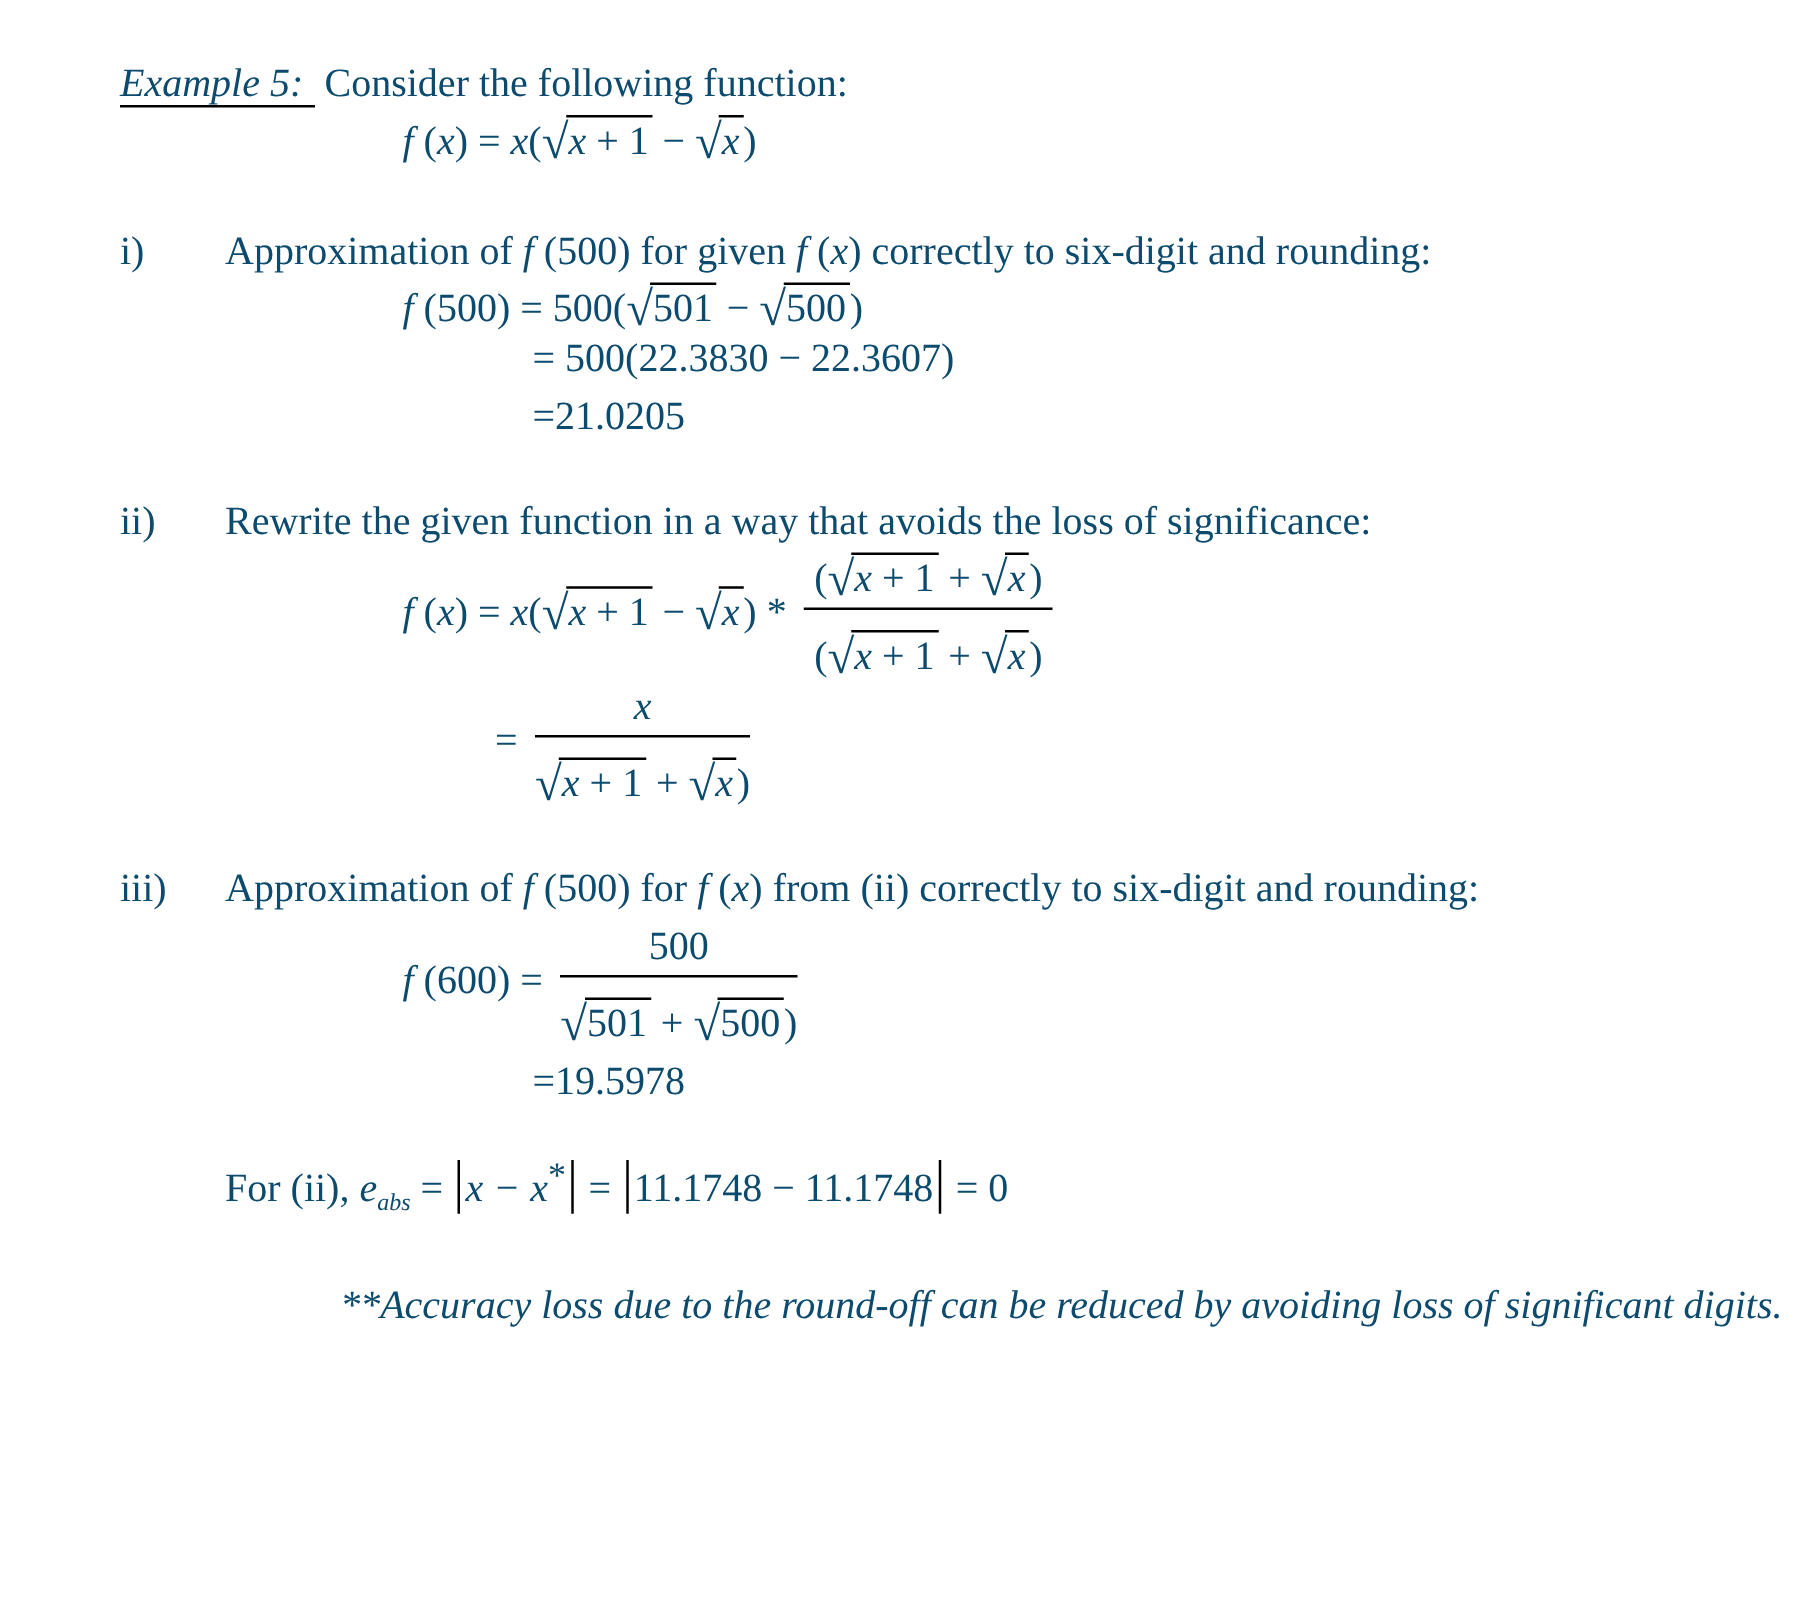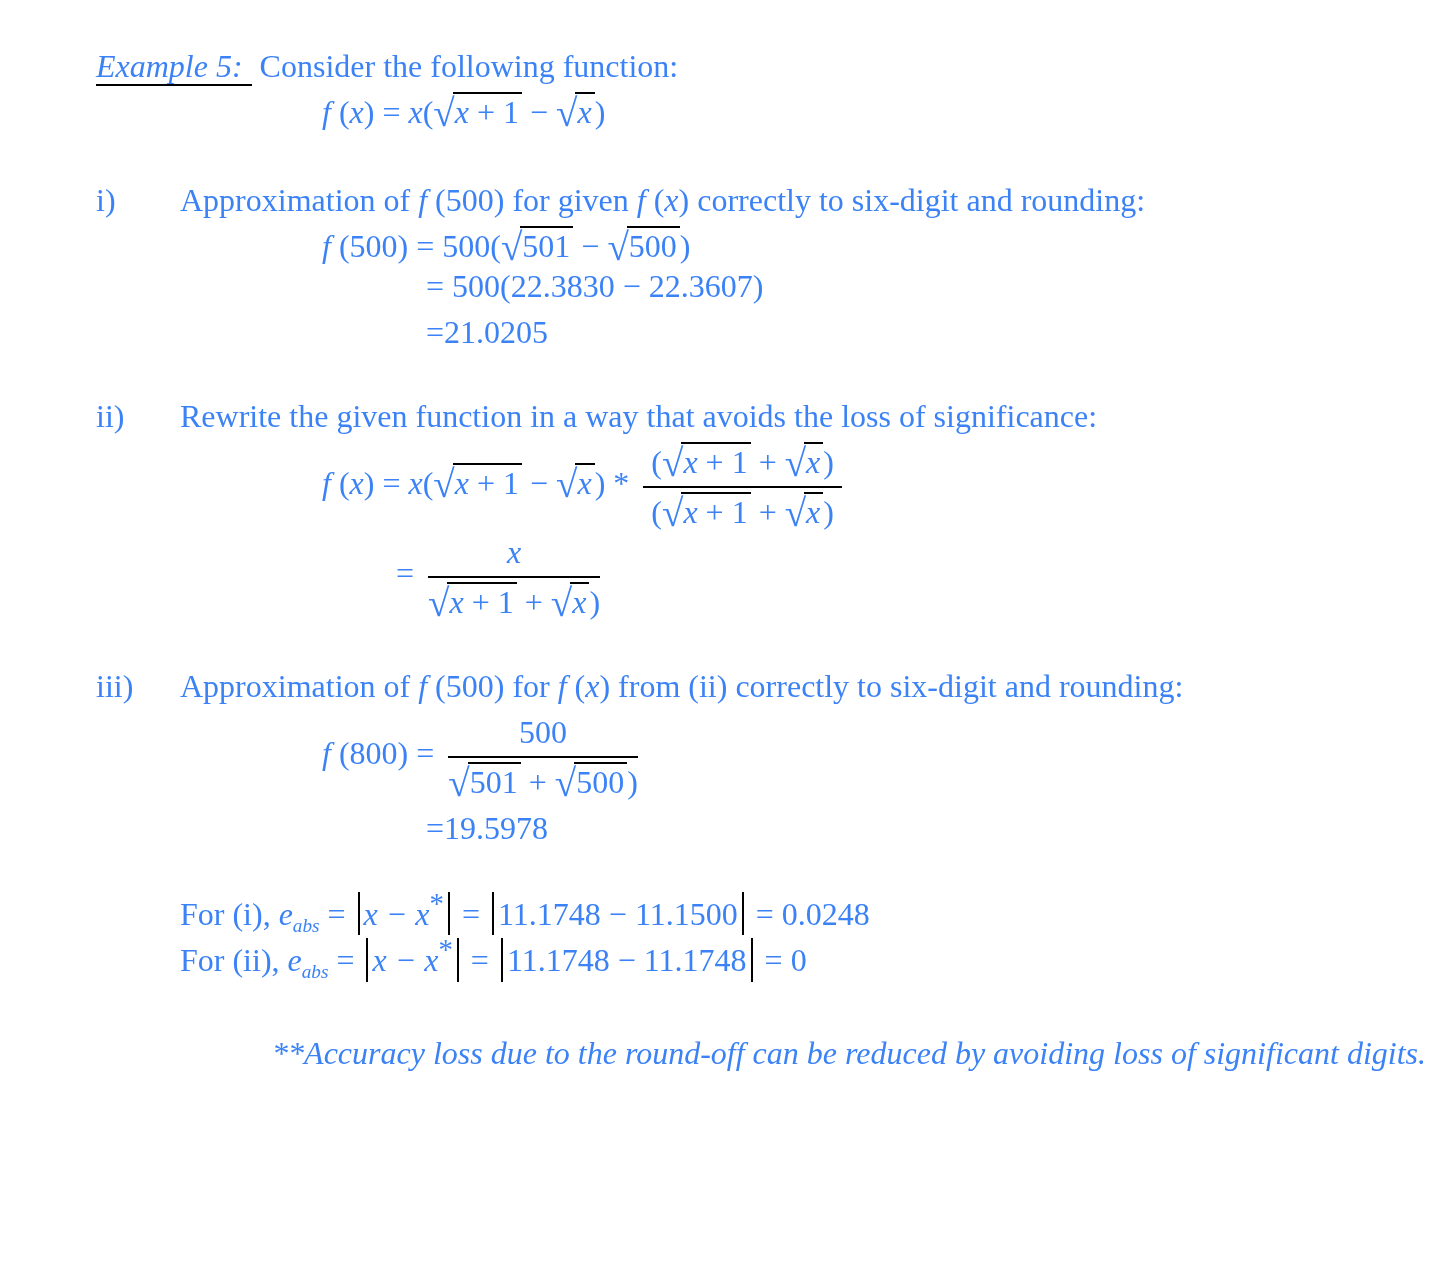--- a/index.html
+++ b/index.html
@@ -2,21 +2,21 @@
 <html><head>
 <meta charset="utf-8">
 <style>
   html, body { margin: 0; padding: 0; background: #ffffff; }
   .page {
     width: 1456px;
     height: 1280px;
     box-sizing: border-box;
     padding: 46px 30px 30px 96px;
     background: #ffffff;
-    color: #3b82f6;
+    color: #0c4a6e;
     font-family: "Liberation Serif", serif;
     font-size: 32px;
     line-height: 1.25;
     overflow: hidden;
   }
   .title-label {
     font-style: italic;
     border-bottom: 2.5px solid #000;
     padding-right: 9px;
   }
@@ -53,20 +53,21 @@
     padding: 1px 3px 0 2px;
   }
   
   .frac {
     display: inline-flex;
     flex-direction: column;
     align-items: center;
     vertical-align: middle;
     margin: 0 6px;
     text-align: center;
+    gap: 12px;
   }
   .frac .num { border-bottom: 2.5px solid #000; align-self: stretch; padding: 0 8px 4px; }
   .frac .den { padding-top: 4px; }
   
   .vbar {
     display: inline-block;
     width: 2px;
     height: 1.35em;
     background: #000;
     vertical-align: -0.32em;
@@ -110,27 +111,26 @@
           <span class="num"><span class="mi">x</span></span>
           <span class="den"><span class="sqrt"><span class="sqrt-sym">√</span><span class="sqrt-body"><span class="mi">x</span><span> + 1</span></span></span><span> + </span><span class="sqrt"><span class="sqrt-sym">√</span><span class="sqrt-body"><span class="mi">x</span></span></span><span>)</span></span>
         </span></div>
   </div>
 
   <div class="section mt-m">
     <div class="sec-head">
       <span class="marker">iii)</span>
       <span class="head"><span>Approximation of </span><span class="mi">f </span><span>(500) for </span><span class="mi">f </span><span>(</span><span class="mi">x</span><span>) from (ii) correctly to six-digit and rounding:</span></span>
     </div>
-    <div class="eq ind-a mt-xs"><span class="mi">f </span><span>(800) = </span><span class="frac">
+    <div class="eq ind-a mt-xs"><span class="mi">f </span><span>(600) = </span><span class="frac">
           <span class="num"><span>500</span></span>
           <span class="den"><span class="sqrt"><span class="sqrt-sym">√</span><span class="sqrt-body"><span>501</span></span></span><span> + </span><span class="sqrt"><span class="sqrt-sym">√</span><span class="sqrt-body"><span>500</span></span></span><span>)</span></span>
         </span></div>
     <div class="eq ind-b mt-xs"><span>=19.5978</span></div>
   </div>
 
   <div class="section mt-m">
-    <div class="eq ind-d mt-xs"><span>For (i), </span><span class="mi">e</span><sub class="msub">abs</sub><span> = </span><span class="vbar"></span><span class="mi">x − x</span><sup class="msup">*</sup><span class="vbar"></span><span> = </span><span class="vbar"></span><span>11.1748 − 11.1500</span><span class="vbar"></span><span> = 0.0248</span></div>
     <div class="eq ind-d mt-s"><span>For (ii), </span><span class="mi">e</span><sub class="msub">abs</sub><span> = </span><span class="vbar"></span><span class="mi">x − x</span><sup class="msup">*</sup><span class="vbar"></span><span> = </span><span class="vbar"></span><span>11.1748 − 11.1748</span><span class="vbar"></span><span> = 0</span></div>
   </div>
 
   <div class="footnote mt-l">**Accuracy loss due to the round-off can be reduced by avoiding loss of significant digits.</div>
 
 </div>
 
 </body></html>

